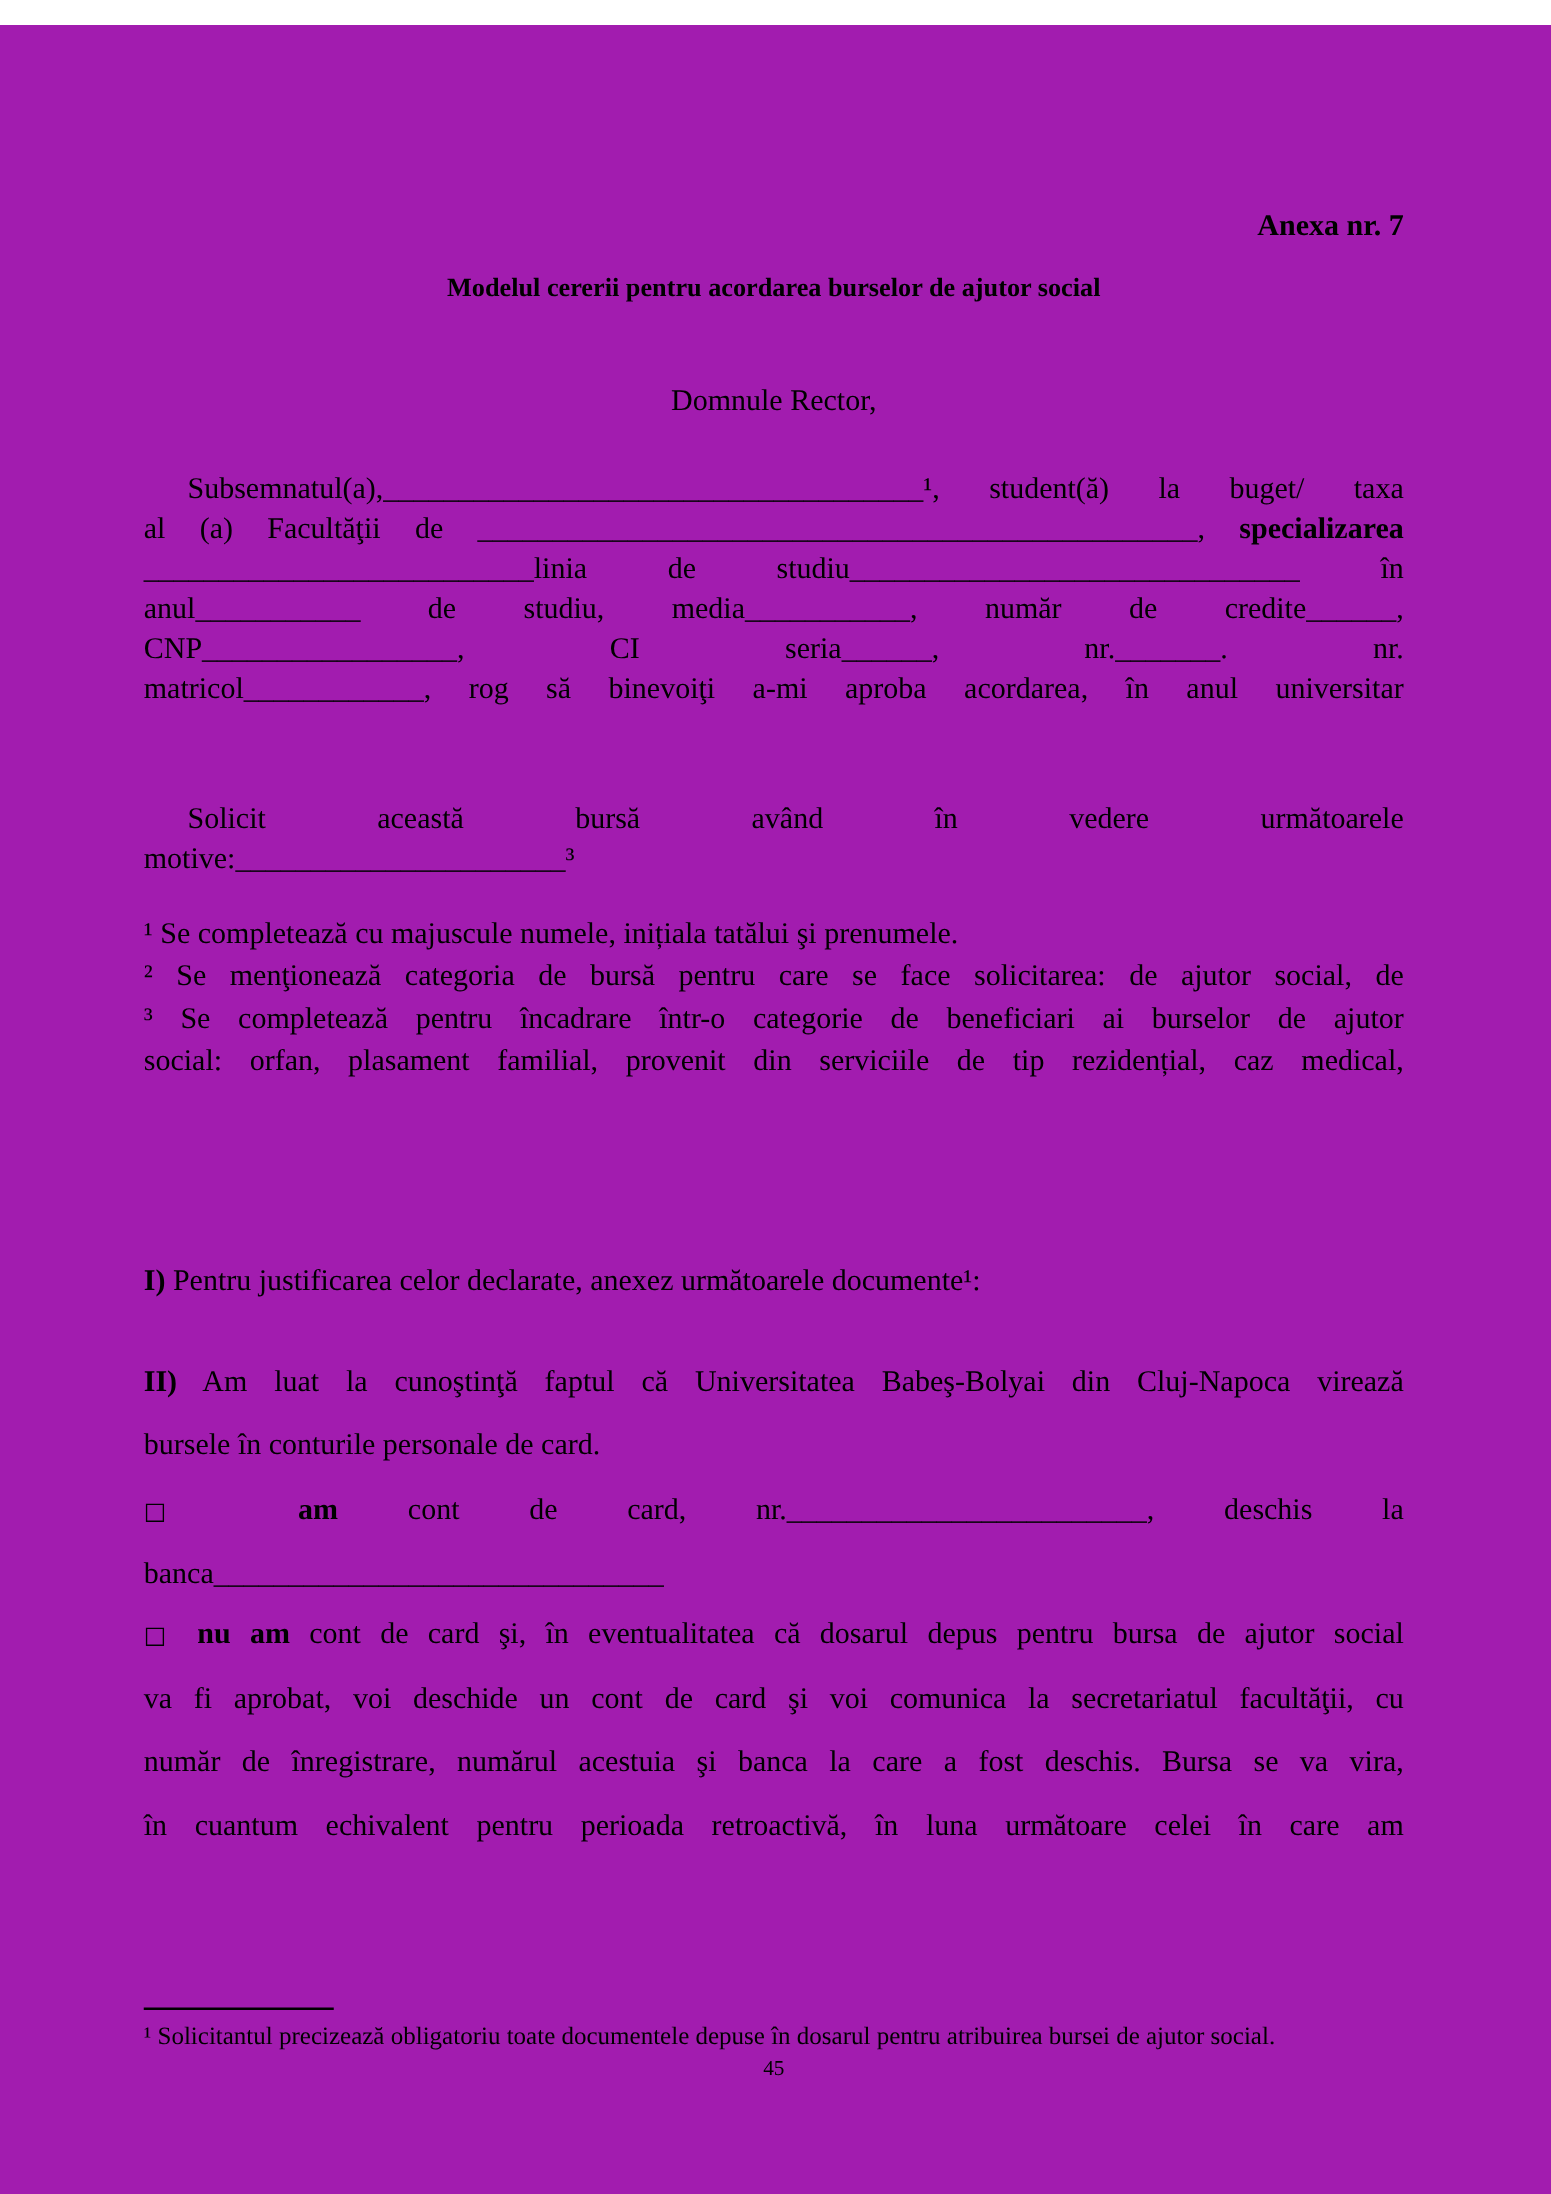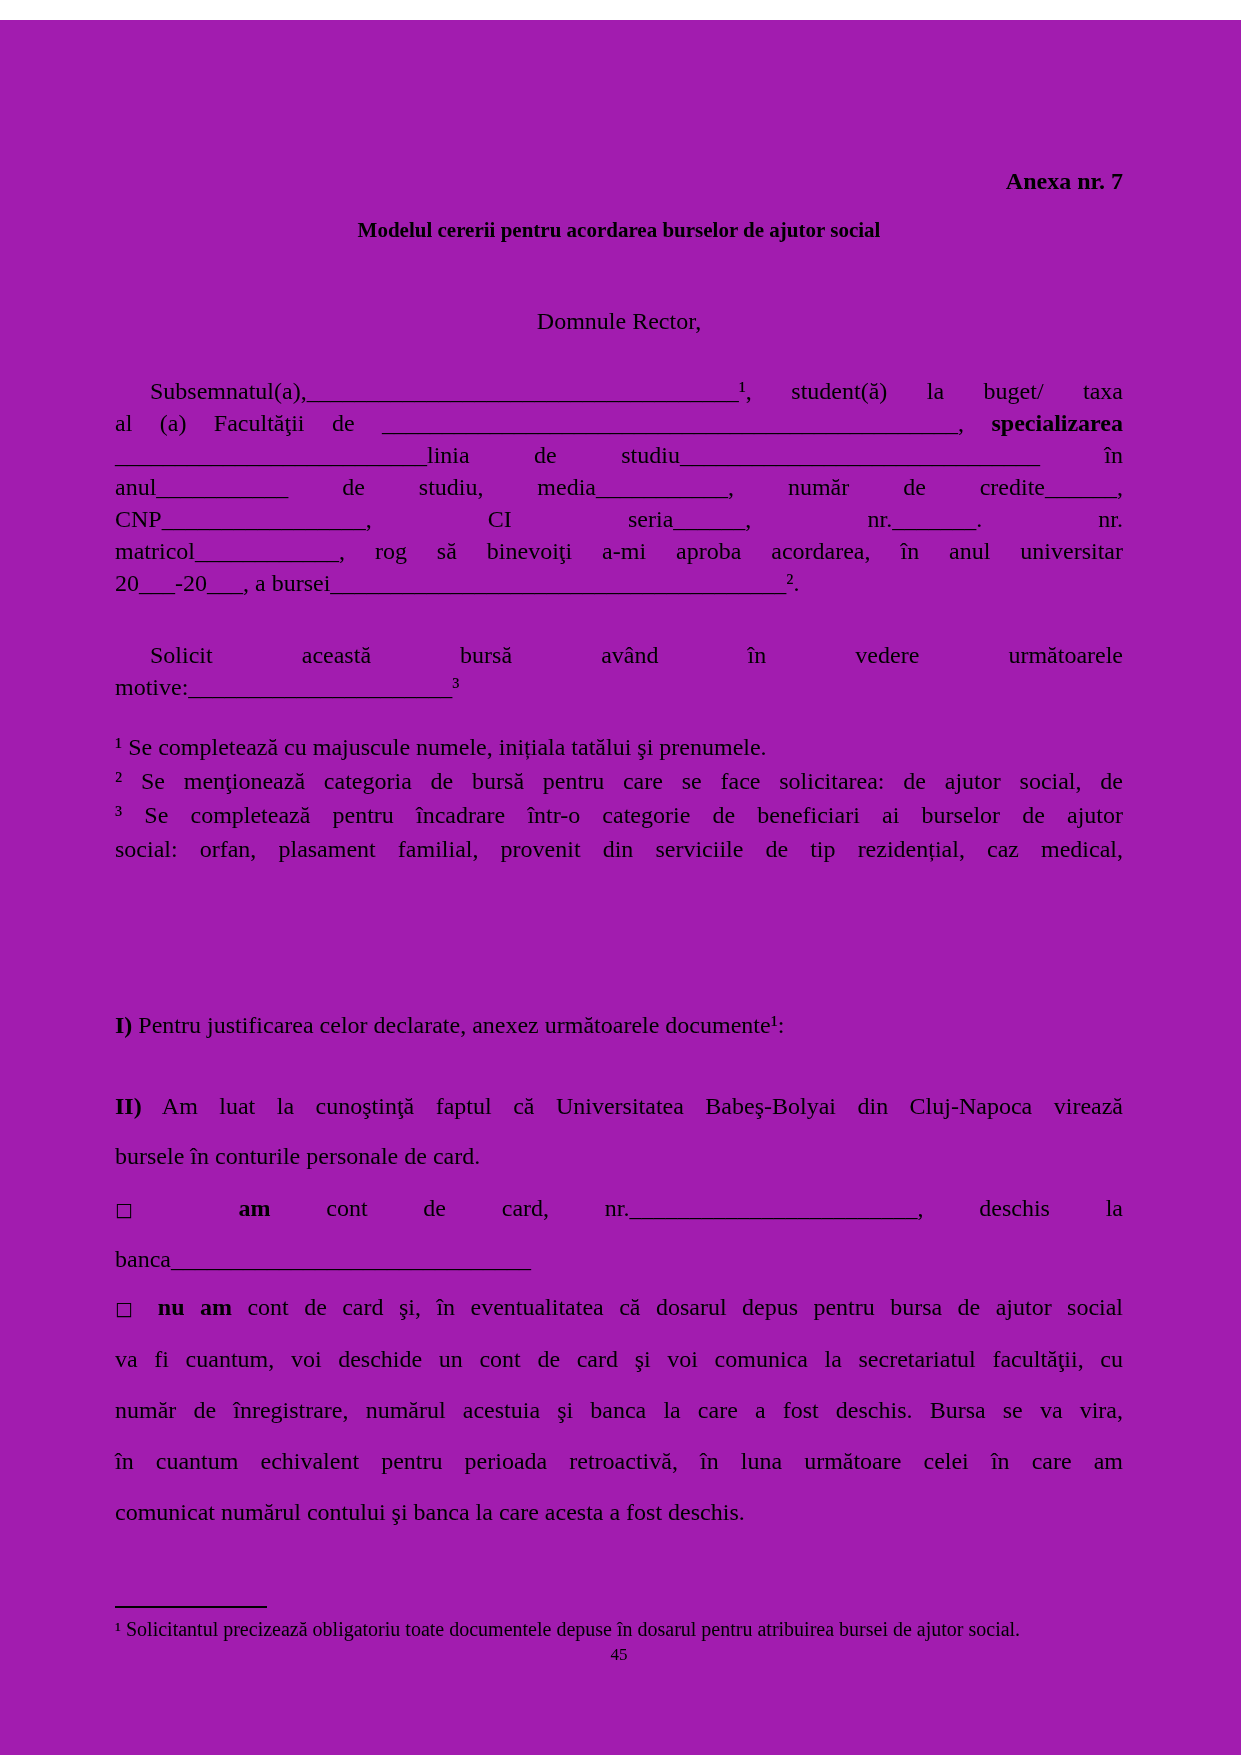--- a/index.html
+++ b/index.html
@@ -51,21 +51,20 @@
 
   <div class="abs fs-body center" style="top:285px">Domnule Rector,</div>
 
   <div class="abs fs-body" style="top:355px">
     <div class="jline indent">Subsemnatul(a),____________________________________¹, student(ă) la buget/ taxa</div>
     <div class="jline"><span>al (a) Facultăţii de ________________________________________________, </span><b>specializarea</b></div>
     <div class="jline">__________________________linia de studiu______________________________ în</div>
     <div class="jline">anul___________ de studiu, media___________, număr de credite______,</div>
     <div class="jline">CNP_________________, CI seria______, nr._______. nr.</div>
     <div class="jline">matricol____________, rog să binevoiţi a-mi aproba acordarea, în anul universitar</div>
-    <div>20___-20___, a bursei______________________________________².</div>
   </div>
 
   <div class="abs fs-body" style="top:619px">
     <div class="jline indent">Solicit această bursă având în vedere următoarele</div>
     <div>motive:______________________³</div>
   </div>
 
   <div class="abs notes-block" style="top:710px">
     <div>¹ Se completează cu majuscule numele, inițiala tatălui şi prenumele.</div>
     <div class="jline">² Se menţionează categoria de bursă pentru care se face solicitarea: de ajutor social, de</div>
@@ -82,24 +81,23 @@
     <div>bursele în conturile personale de card.</div>
   </div>
 
   <div class="abs sec2-block" style="top:1163px">
     <div class="jline"><span class="checkbox">□</span> <b>am</b> <span>cont de card, nr.________________________, deschis la</span></div>
     <div>banca______________________________</div>
   </div>
 
   <div class="abs cb2-block" style="top:1262px">
     <div class="jline"><span class="checkbox">□</span> <b>nu am</b> <span>cont de card şi, în eventualitatea că dosarul depus pentru bursa de ajutor social</span></div>
-    <div class="jline">va fi cuantum, voi deschide un cont de card şi voi comunica la secretariatul facultăţii, cu</div>
+    <div class="jline">va fi aprobat, voi deschide un cont de card şi voi comunica la secretariatul facultăţii, cu</div>
     <div class="jline">număr de înregistrare, numărul acestuia şi banca la care a fost deschis. Bursa se va vira,</div>
     <div class="jline">în cuantum echivalent pentru perioada retroactivă, în luna următoare celei în care am</div>
-    <div>comunicat numărul contului şi banca la care acesta a fost deschis.</div>
   </div>
 
   <div class="fn-sep"></div>
 
   <div class="abs footnote-line">¹ Solicitantul precizează obligatoriu toate documentele depuse în dosarul pentru atribuirea bursei de ajutor social.</div>
 
   <div class="abs center pagenum-line">45</div>
 
 </div>
 

